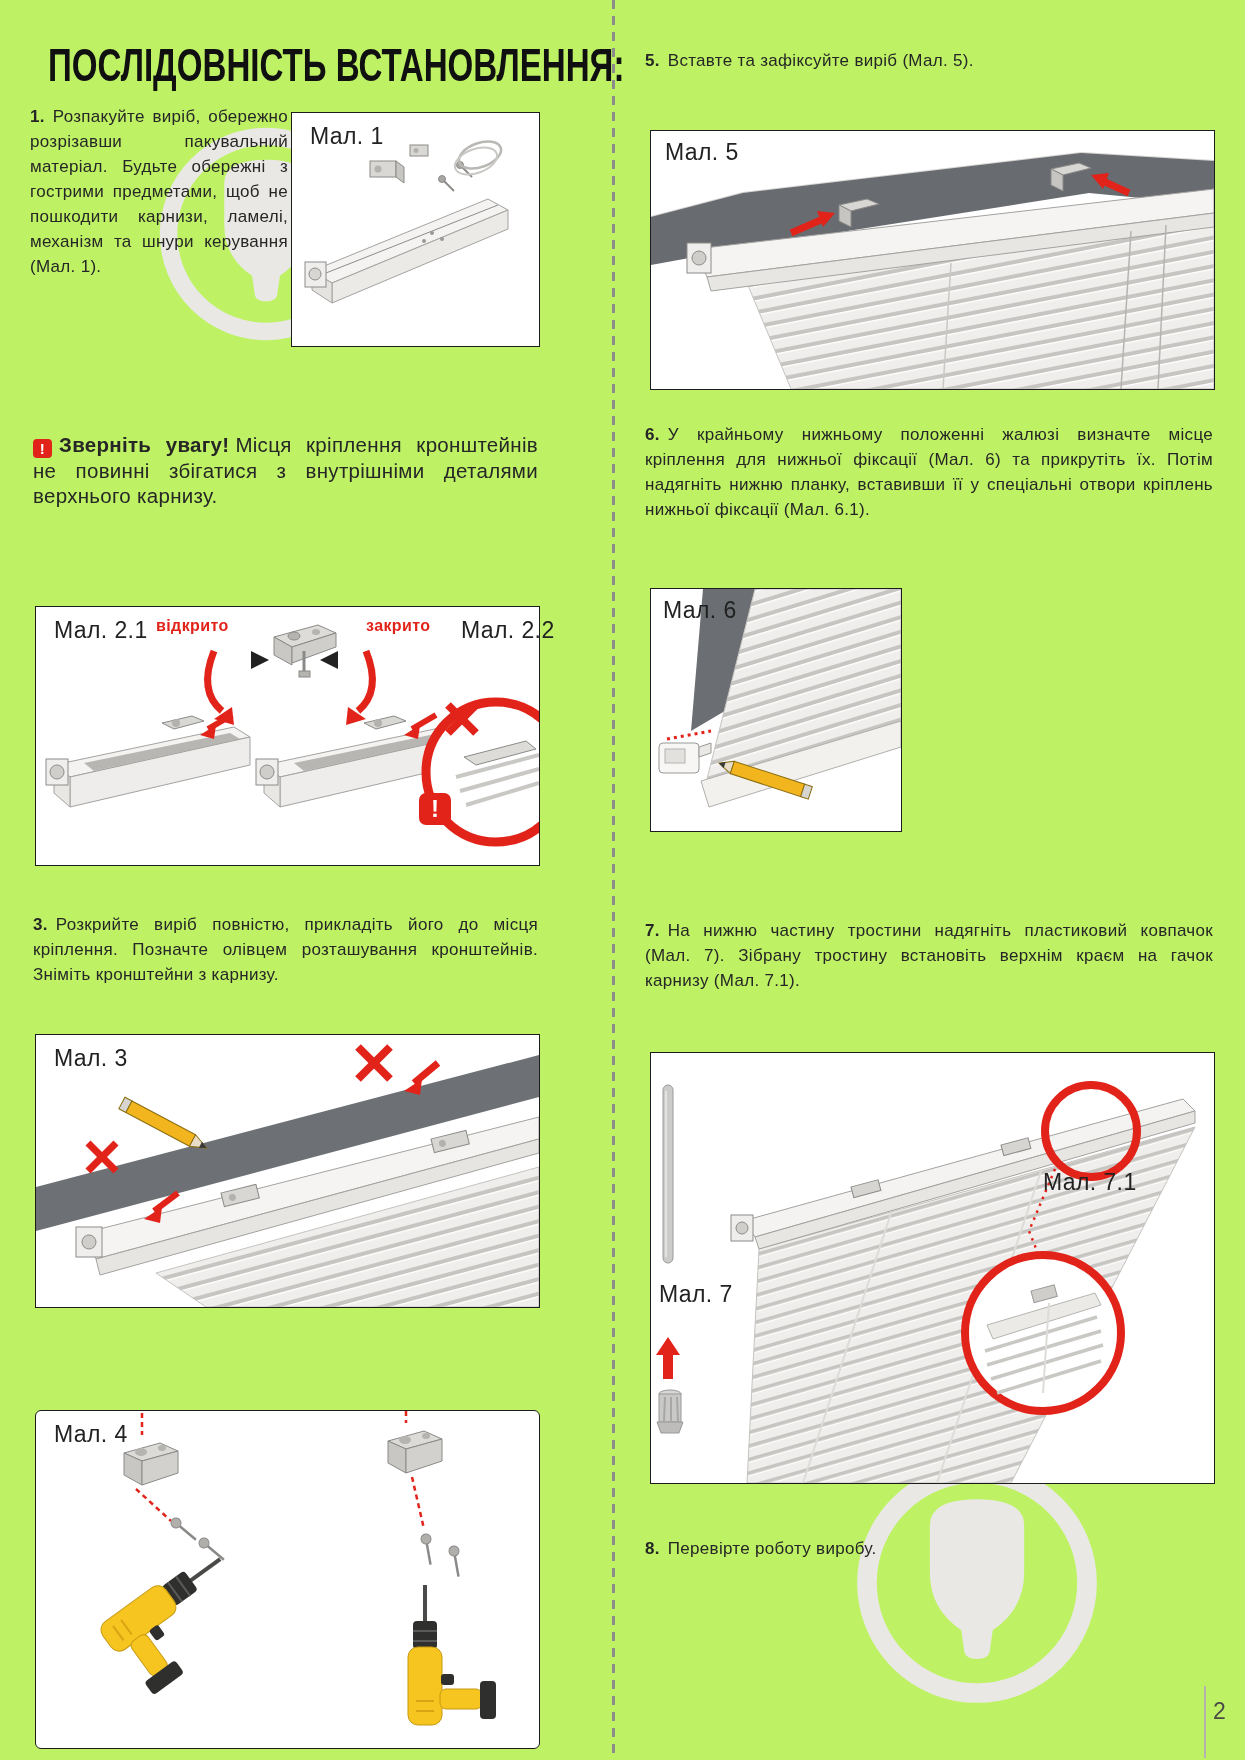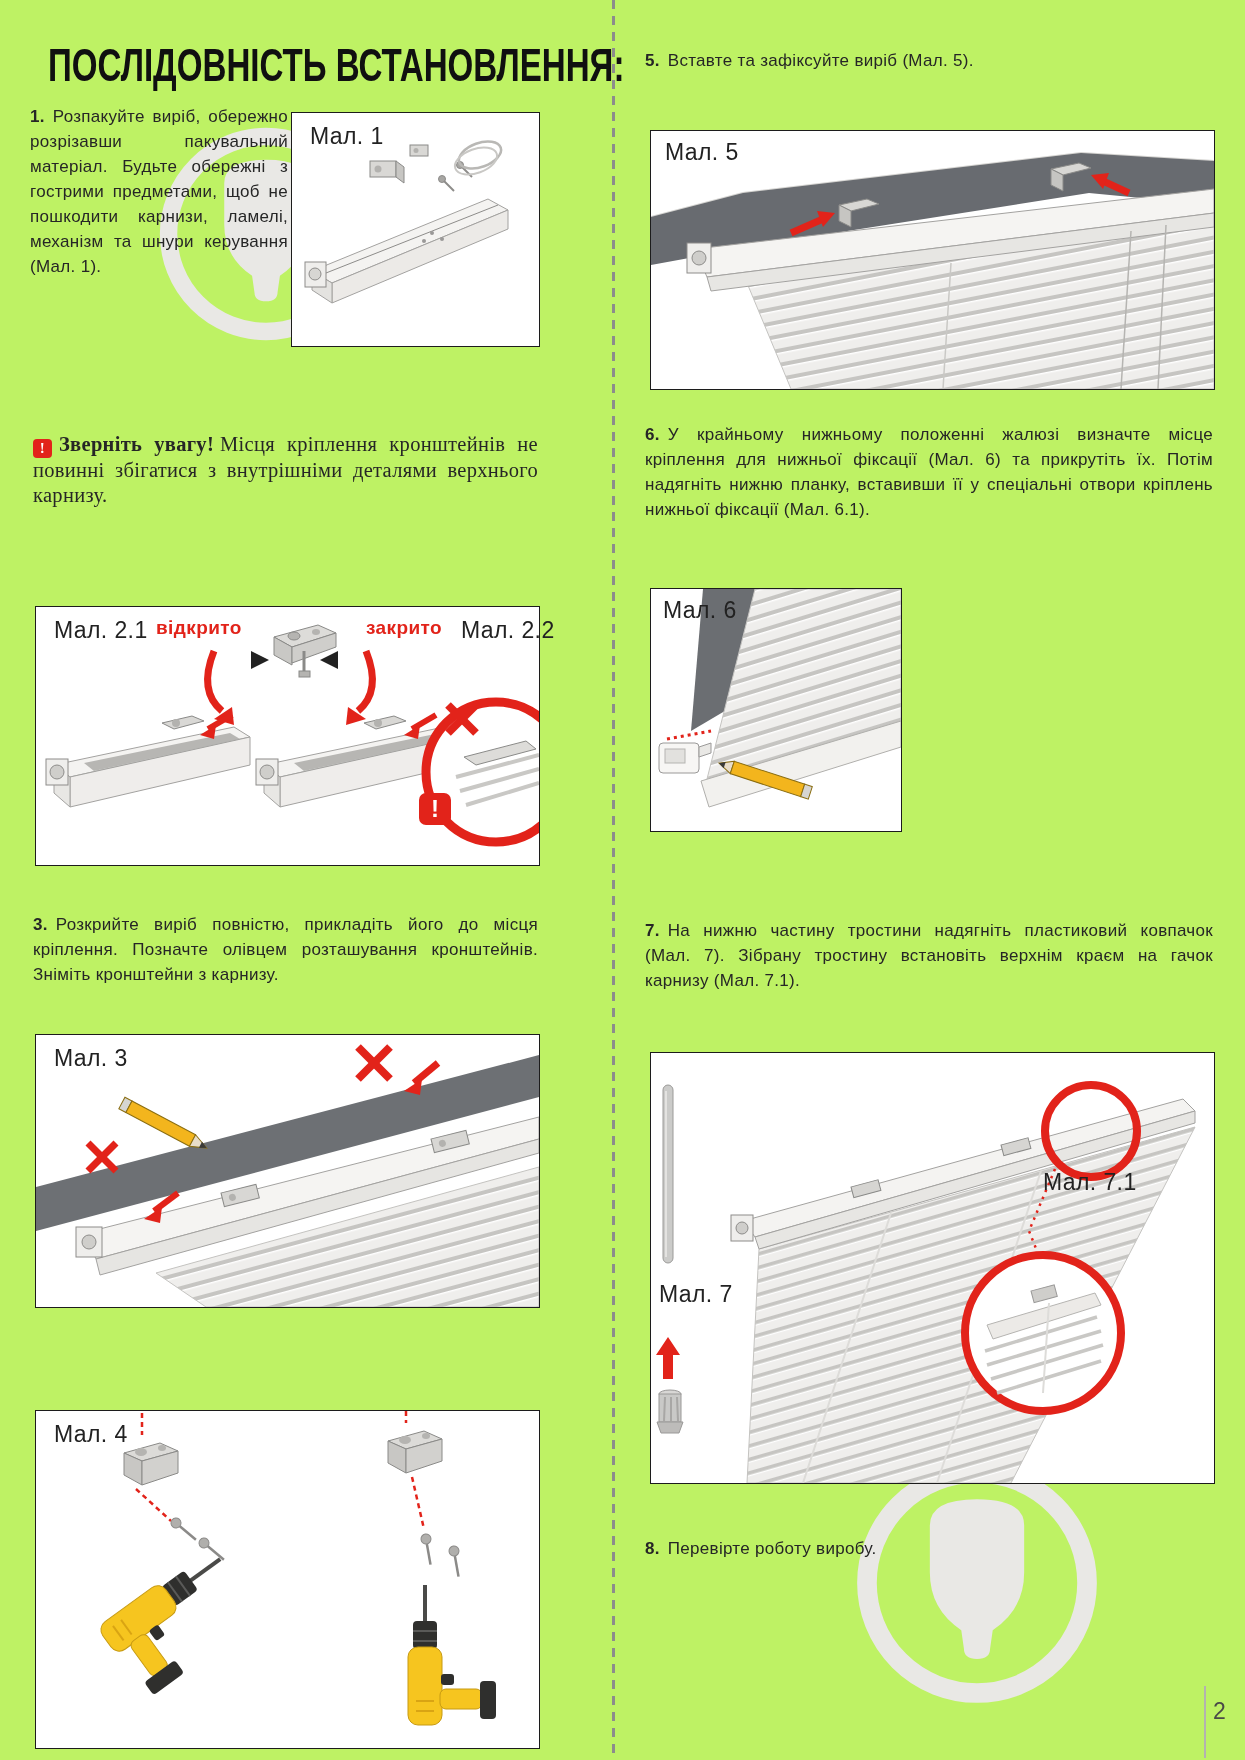--- a/index.html
+++ b/index.html
@@ -4,28 +4,28 @@
 <style>
   html,body{margin:0;padding:0;background:#fff;}
   .page{position:relative;width:1245px;height:1760px;background:#bef264;overflow:hidden;
         font-family:"Liberation Sans",sans-serif;color:#222;}
   .divider{position:absolute;left:612px;top:0;width:3px;height:1760px;
            background:repeating-linear-gradient(180deg,#8c8c8c 0 9px,transparent 9px 16px);}
   .title{position:absolute;left:48px;top:38px;font-size:46px;font-weight:800;color:#101010;
          transform:scaleX(.72);transform-origin:left top;white-space:nowrap;letter-spacing:0;}
   .step{position:absolute;text-align:justify;font-size:17px;line-height:25px;letter-spacing:.3px;color:#262626;}
   .step .num{font-weight:700;margin-right:8px;}
-  .warn{position:absolute;text-align:justify;font-size:20.5px;line-height:25px;letter-spacing:.3px;color:#262626;font-family:Liberation Serif, serif;}
+  .warn{position:absolute;text-align:justify;font-size:20.5px;line-height:25px;letter-spacing:.3px;color:#262626;}
   .warn .wicon{display:inline-block;width:19px;height:19px;background:#e2231a;border-radius:4px;
         color:#fff;font-weight:700;text-align:center;line-height:19px;font-size:15px;margin-right:7px;
         vertical-align:-2px;}
   .warn b{font-weight:700;margin-right:6px;}
   .fig{position:absolute;border:1.7px solid #1c1c1c;background:#fff;}
   .figlabel{position:absolute;font-size:23px;letter-spacing:.4px;color:#222;white-space:nowrap;}
-  .redlbl{position:absolute;font-size:19px;font-weight:700;color:#e2231a;white-space:nowrap;letter-spacing:.4px;}
+  .redlbl{position:absolute;font-size:16px;font-weight:700;color:#e2231a;white-space:nowrap;letter-spacing:.4px;}
   .wm{position:absolute;}
   .pageno{position:absolute;left:1213px;top:1698px;font-size:23px;color:#4a4a48;}
   .pagenoline{position:absolute;left:1204px;top:1686px;width:2px;height:72px;background:#b3b2b0;}
   svg{display:block;}
 </style>
 </head>
 <body>
 
 <div class="page">
 
@@ -198,21 +198,21 @@
       <g transform="translate(96,66) rotate(28)">
         <rect x="-8" width="8" height="13" fill="#d6d5d2" stroke="#8a6d10"></rect>
         <rect width="72" height="13" fill="#f3b51d" stroke="#8a6d10"></rect>
         <polygon points="72,0 88,6.5 72,13" fill="#e8ddc9" stroke="#8a6d10"></polygon>
         <polygon points="81,3.2 88,6.5 81,9.8" fill="#3a3a38"></polygon>
       </g>
     </svg>
   </div>
 
 
-  <div class="fig" style="left:35px;top:1410px;width:503px;height:337px;">
+  <div class="fig" style="left:35px;top:1410px;width:503px;height:337px;border-radius:6px;">
     <div class="figlabel" style="left:18px;top:10px;">Мал. 4</div>
     <svg width="503" height="337" viewBox="0 0 503 337">
       <g transform="translate(88,28)">
         <polygon points="0,14 36,4 54,12 18,22" fill="#dcdbd8" stroke="#8a8a88"></polygon>
         <ellipse cx="17" cy="13" rx="6" ry="4" fill="#b5b4b1"></ellipse>
           <ellipse cx="38" cy="9" rx="4" ry="3" fill="#b5b4b1"></ellipse>
         <polygon points="0,14 18,22 18,46 0,36" fill="#c8c7c4" stroke="#8a8a88"></polygon>
         <polygon points="18,22 54,12 54,34 18,46" fill="#d2d1ce" stroke="#8a8a88"></polygon>
       </g>
       <g transform="translate(352,16)">

